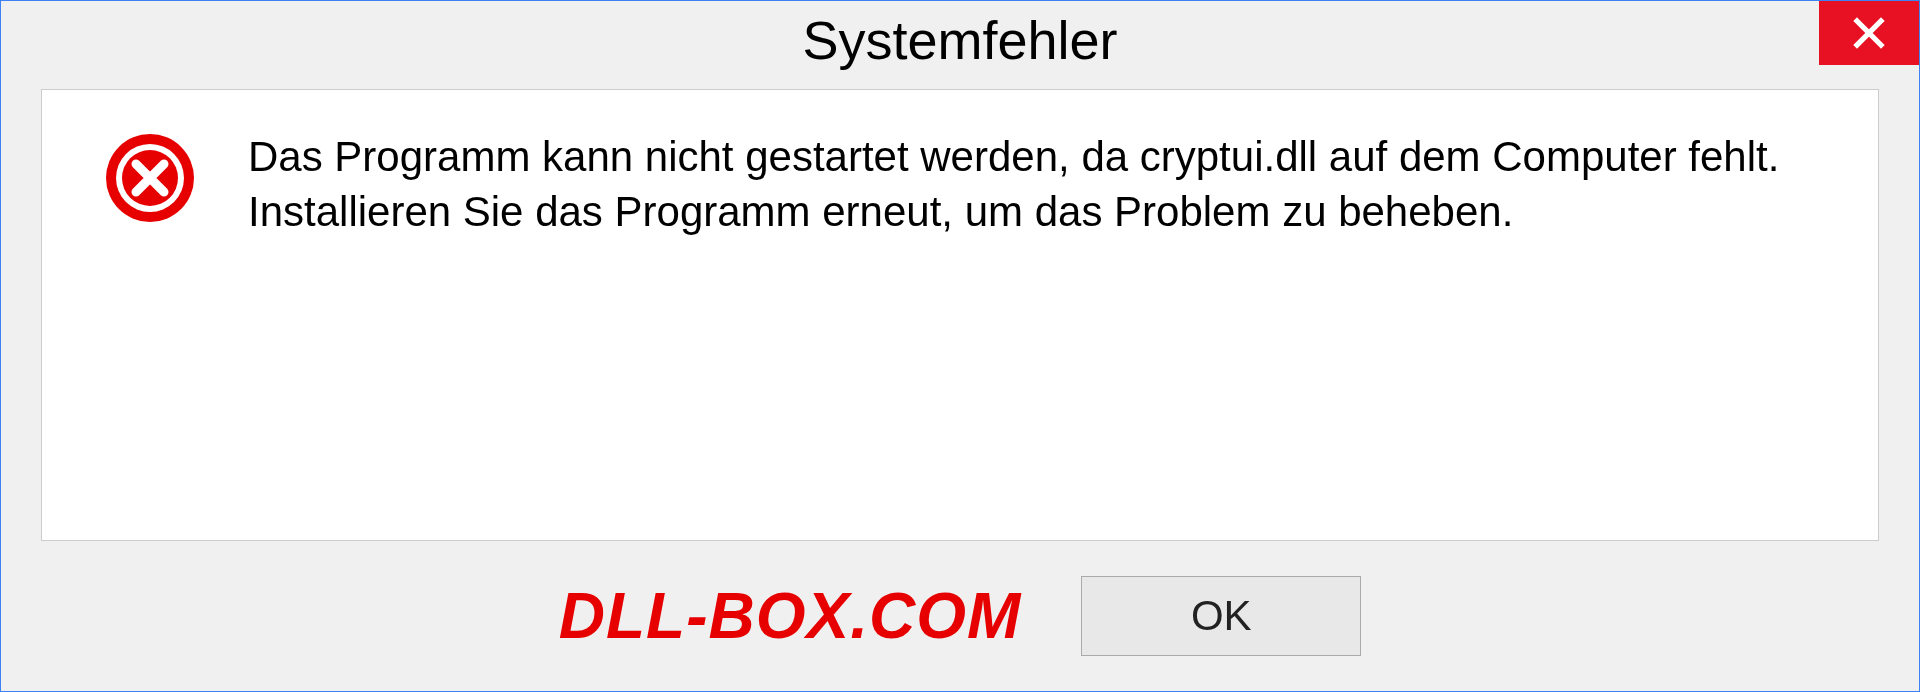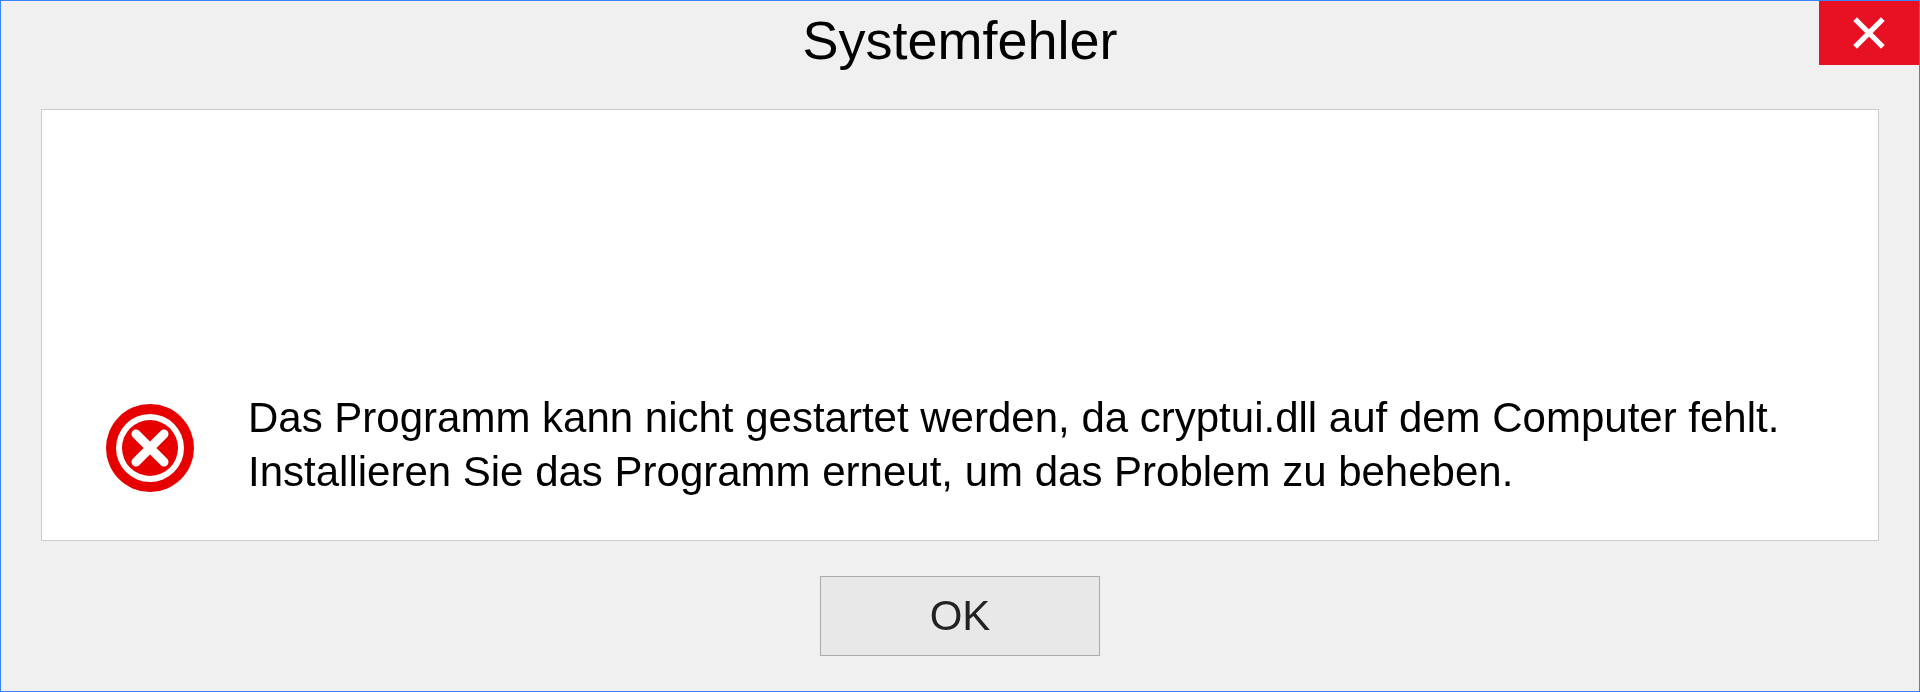--- a/index.html
+++ b/index.html
@@ -47,25 +47,25 @@
       align-items: center;
       justify-content: center;
       cursor: pointer;
     }
     .close-btn svg {
       width: 36px;
       height: 36px;
     }
     .content-area {
       flex: 1;
-      margin: 28px 40px 0 40px;
+      margin: 8px 40px 0 40px;
       background: #fff;
       border: 1px solid #ccc;
       display: flex;
-      align-items: flex-end;
+      align-items: flex-start;
       padding: 40px 60px;
       gap: 50px;
     }
     .error-icon {
       flex-shrink: 0;
     }
     .error-icon svg {
       width: 96px;
       height: 96px;
     }
@@ -124,15 +124,16 @@
         <circle cx="24" cy="24" r="22" fill="#e60000"></circle>
         <circle cx="24" cy="24" r="17" fill="#fff"></circle>
         <circle cx="24" cy="24" r="14" fill="#e60000"></circle>
         <path d="M17 17 L31 31 M31 17 L17 31" stroke="#fff" stroke-width="4.5" fill="none" stroke-linecap="round"></path>
       </svg>
     </div>
     <div class="message">Das Programm kann nicht gestartet werden, da cryptui.dll auf dem Computer fehlt. Installieren Sie das Programm erneut, um das Problem zu beheben.</div>
   </div>
 
   <div class="footer">
+    <div class="watermark">DLL-BOX.COM</div>
     <button class="ok-btn">OK</button>
   </div>
 </div>
 
 </body></html>

